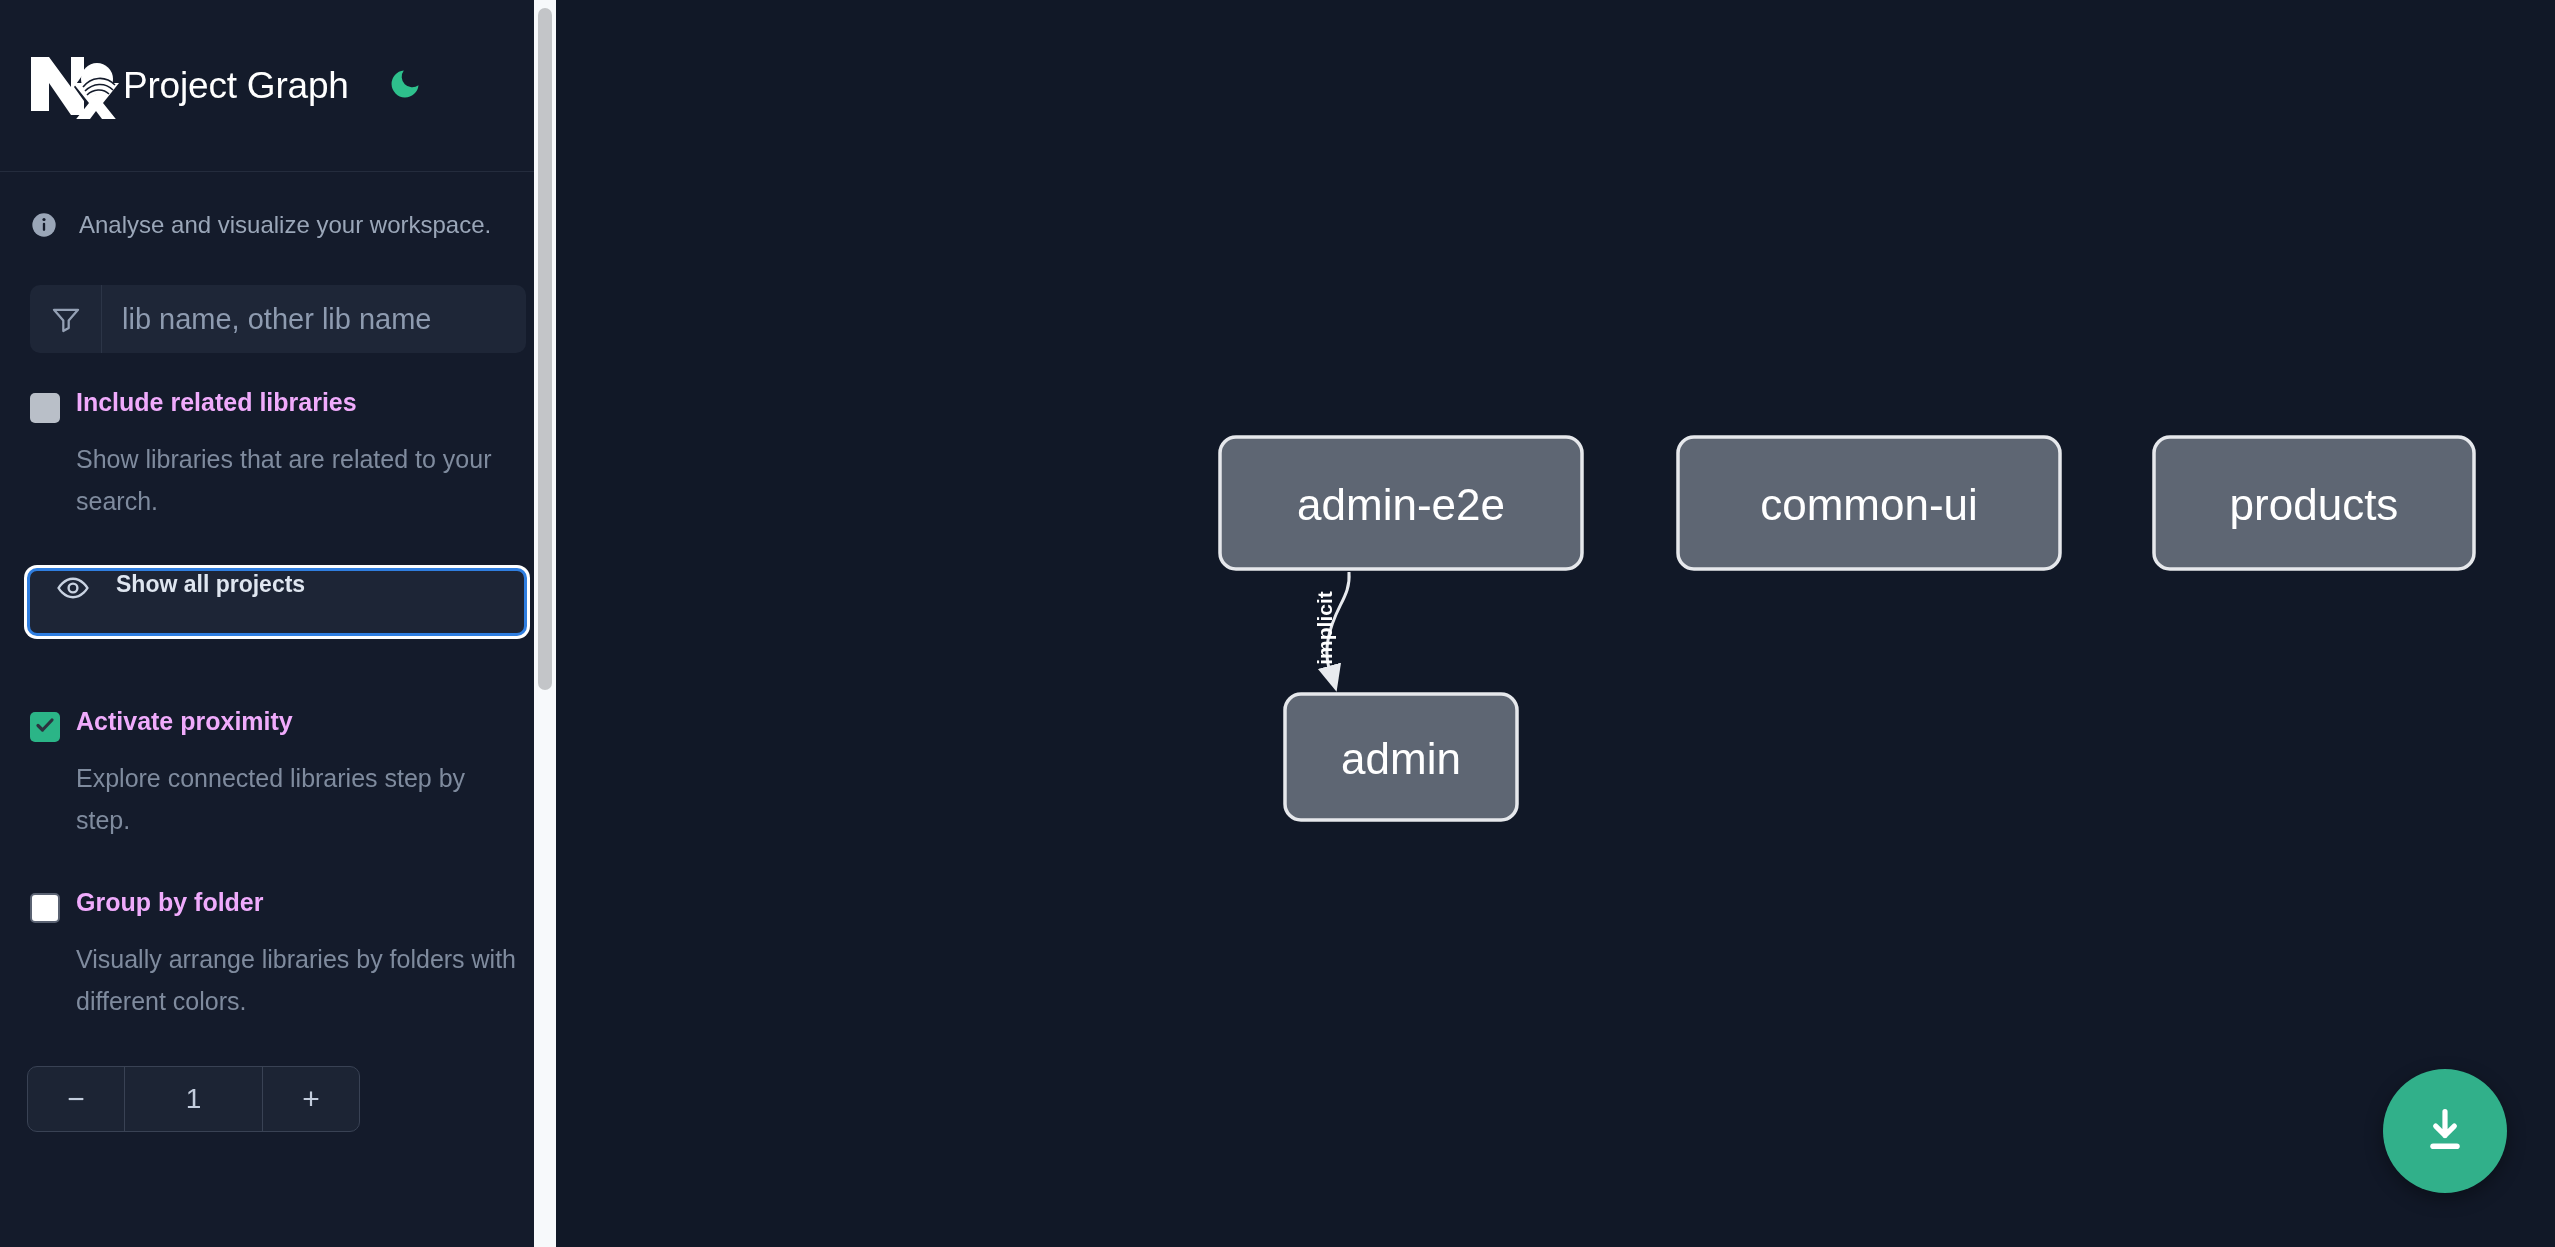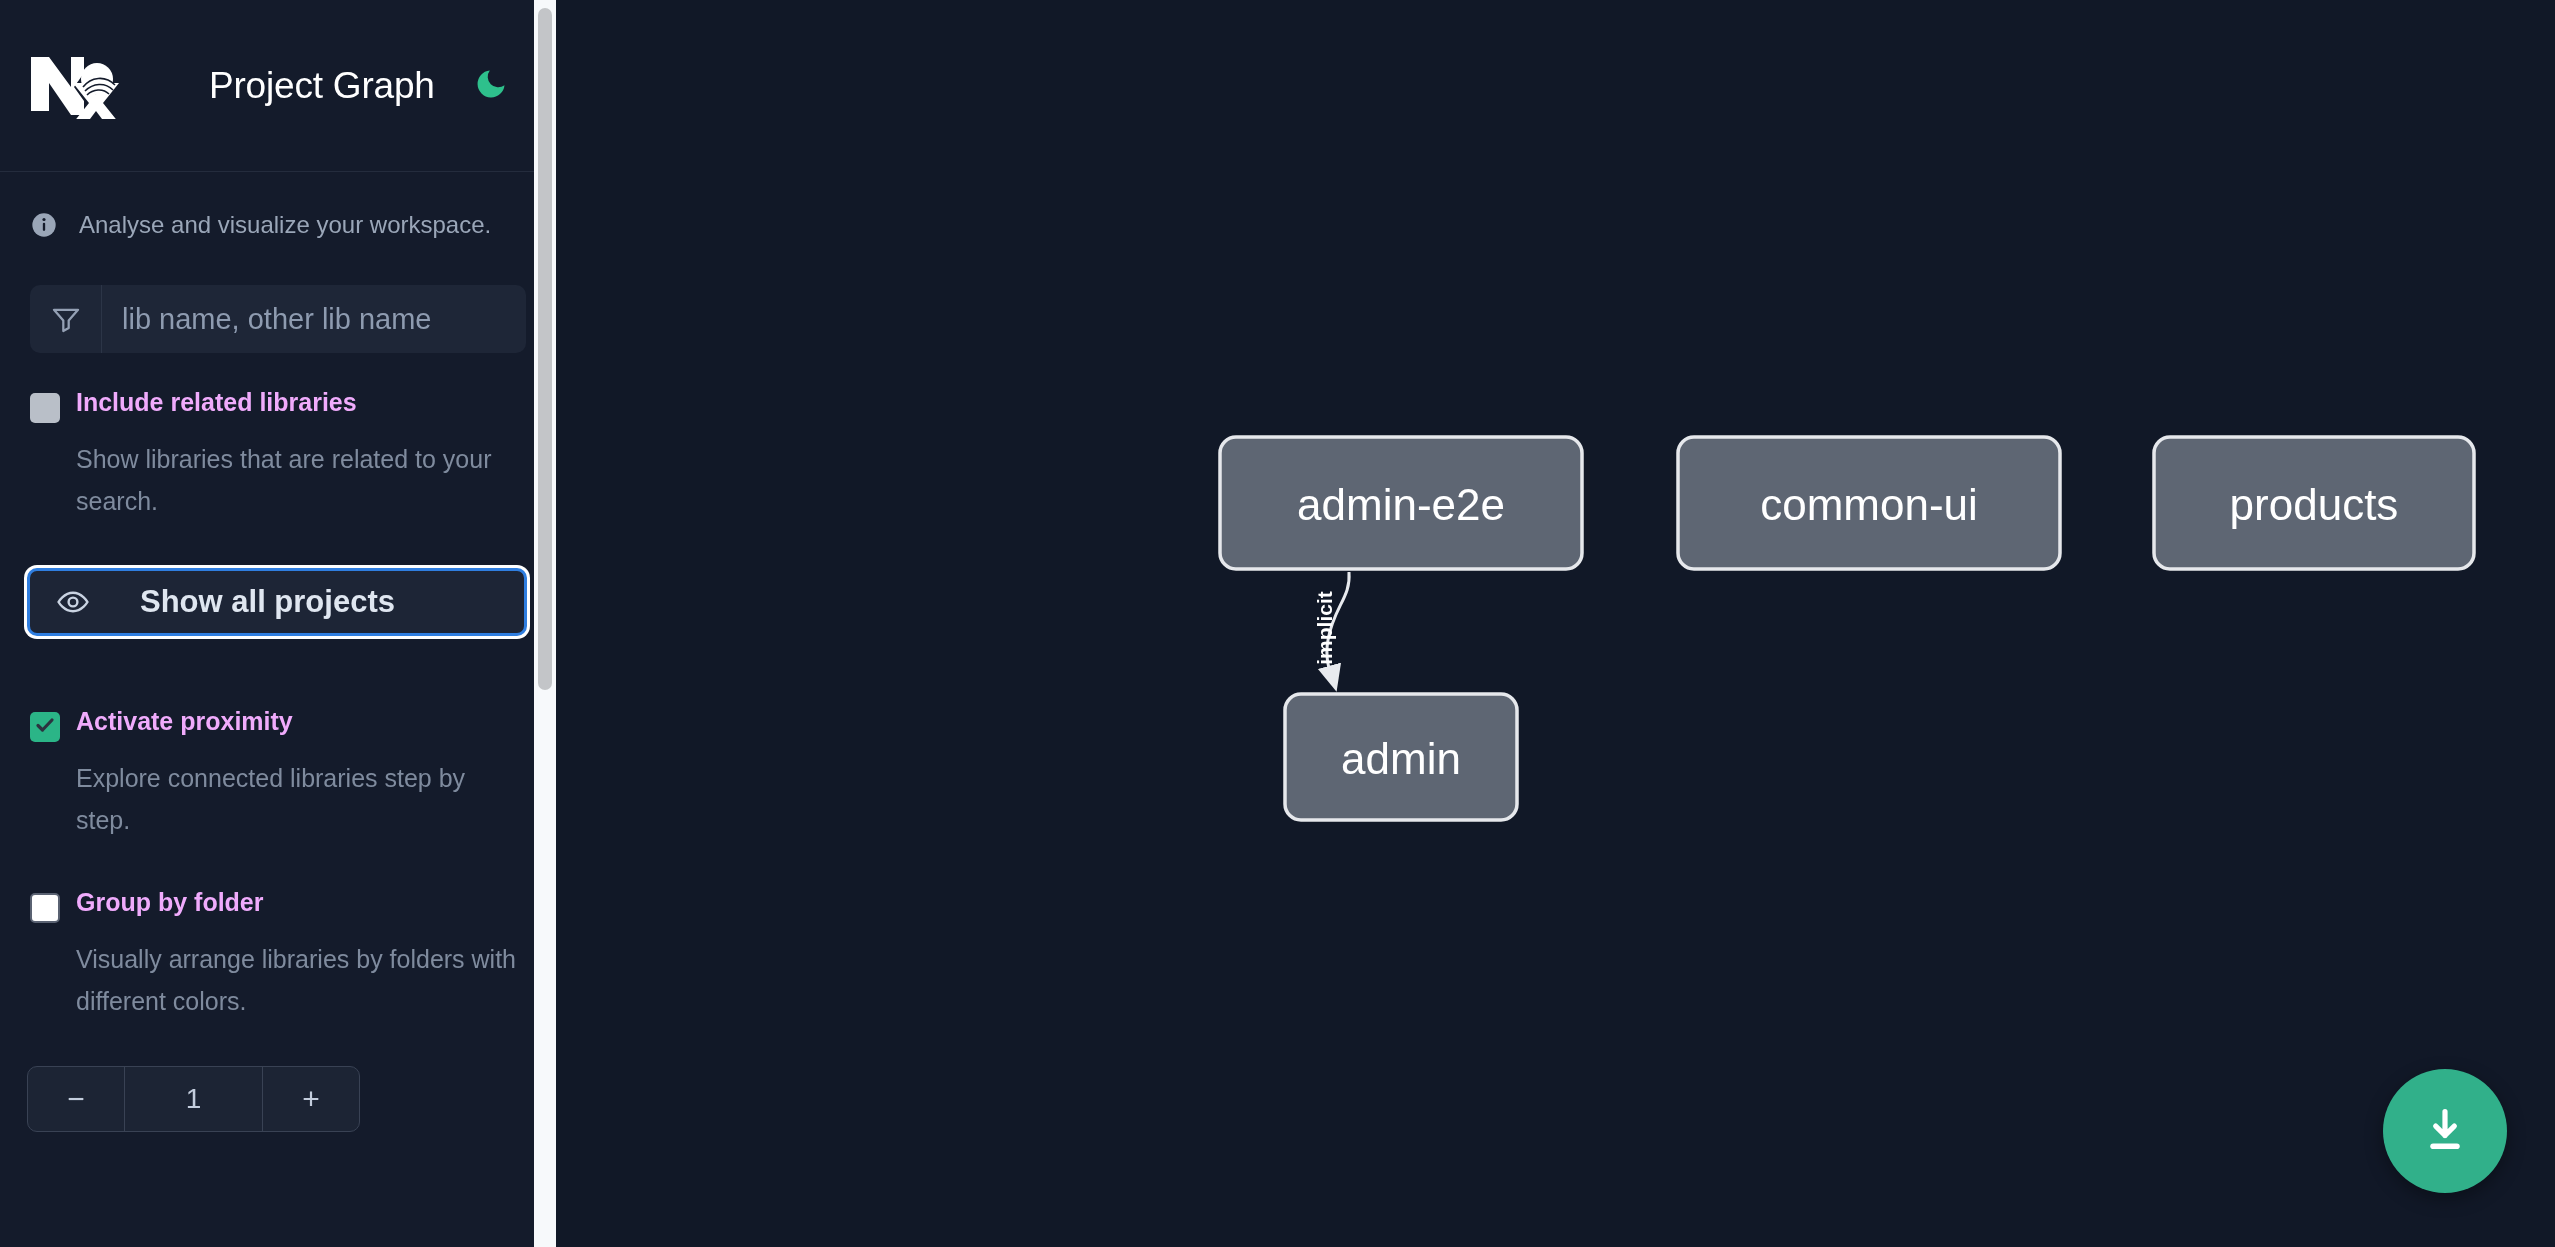--- a/index.html
+++ b/index.html
@@ -26,21 +26,20 @@
     height: 172px;
     display: flex; align-items: center;
     padding-left: 27px;
     border-bottom: 1px solid #242c3d;
   }
   .nx-logo { width: 96px; height: 66px; flex: 0 0 96px; display:block; }
   .brand-title {
     color: #ffffff;
     font-size: 37px;
     font-weight: 500;
-    margin-left: 86px;
     letter-spacing: -0.2px;
     white-space: nowrap;
   }
   .moon-btn {
     margin-left: 37px; width: 38px; height: 38px;
     display: flex; align-items: center; justify-content: center;
     background: none; border: none; cursor: pointer;
   }
 
   
@@ -90,30 +89,29 @@
   .cbox.green  { background: #2bb587; display:flex; align-items:center; justify-content:center; }
   .cbox.green svg { width: 24px; height: 24px; }
   .opt-body { flex: 1 1 auto; }
   .opt-title { color: #f0abfc; font-size: 25px; font-weight: 700; line-height: 30px; }
   .opt-desc  { color: #7f8b9e; font-size: 25px; line-height: 42px; margin-top: 21px; max-width: 440px; }
 
   
   .btn-wrap { padding: 0 27px; margin-top: 46px; }
   .gbtn {
     width: 500px; height: 68px;
-    display: flex; align-items: center;
+    display: flex; 
     background: #1d2536;
     border: 1px solid #333c4f;
     border-radius: 10px;
     color: #dfe6f0;
     font-family: "Liberation Sans", sans-serif;
-    font-size: 31px; font-weight: 700;
+    font-size: 23px; font-weight: 700;
     padding-left: 26px;
     cursor: pointer;
-    gap: 24px;
   }
   .gbtn.focused {
     border: 3px solid #2f7ee0;
     box-shadow: 0 0 0 3px #ffffff;
     background: #1d2536;
   }
   .gbtn .bicon { width: 34px; height: 34px; margin-right: 26px; flex: 0 0 34px; }
   .btn-gap { height: 32px; }
 
   

